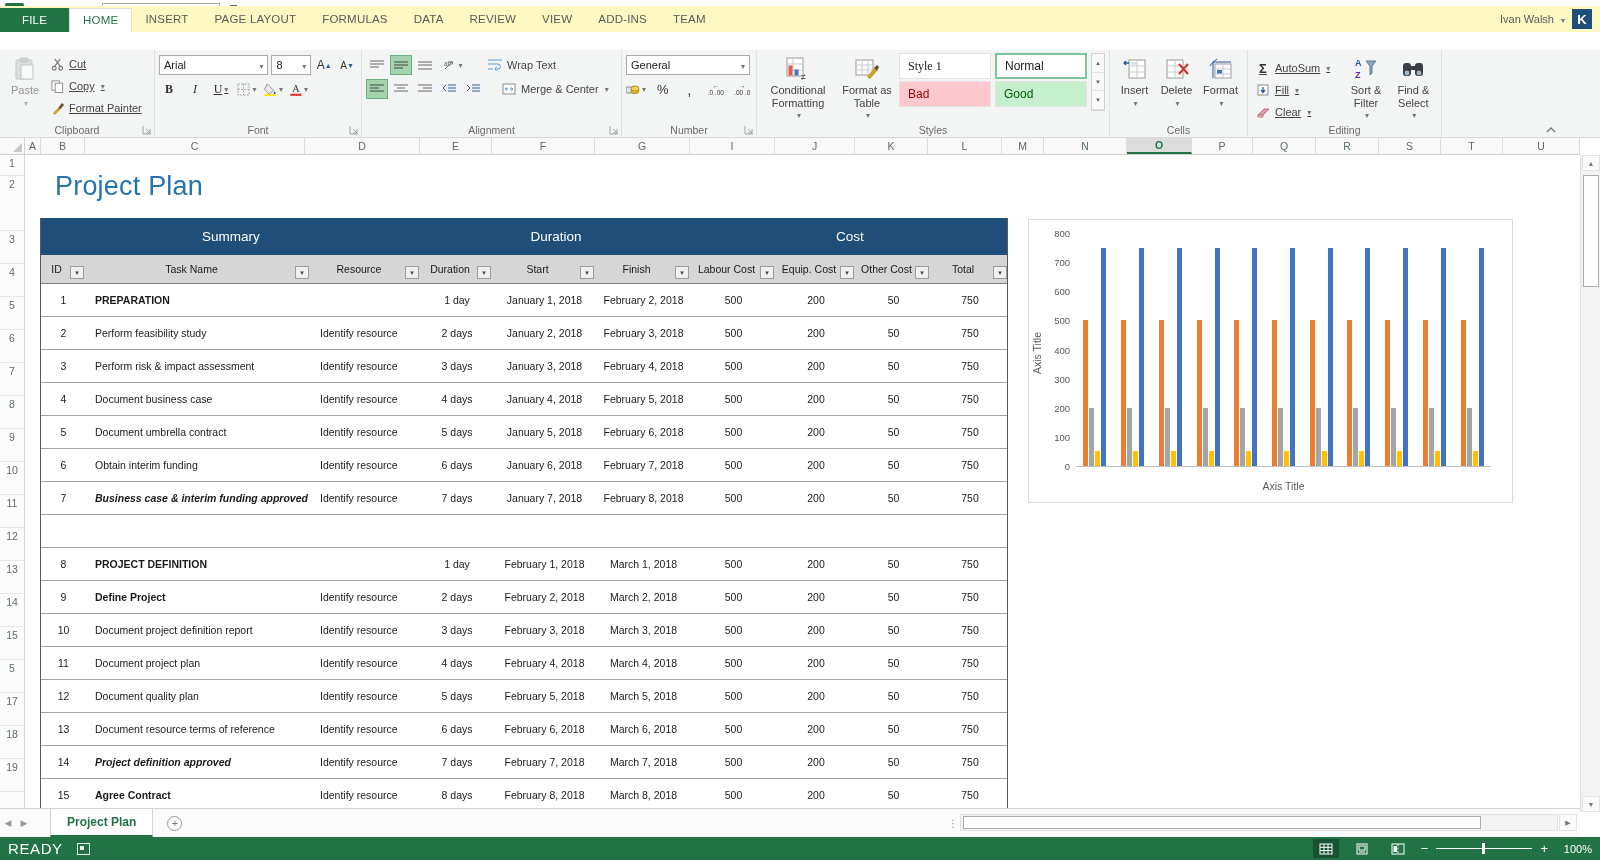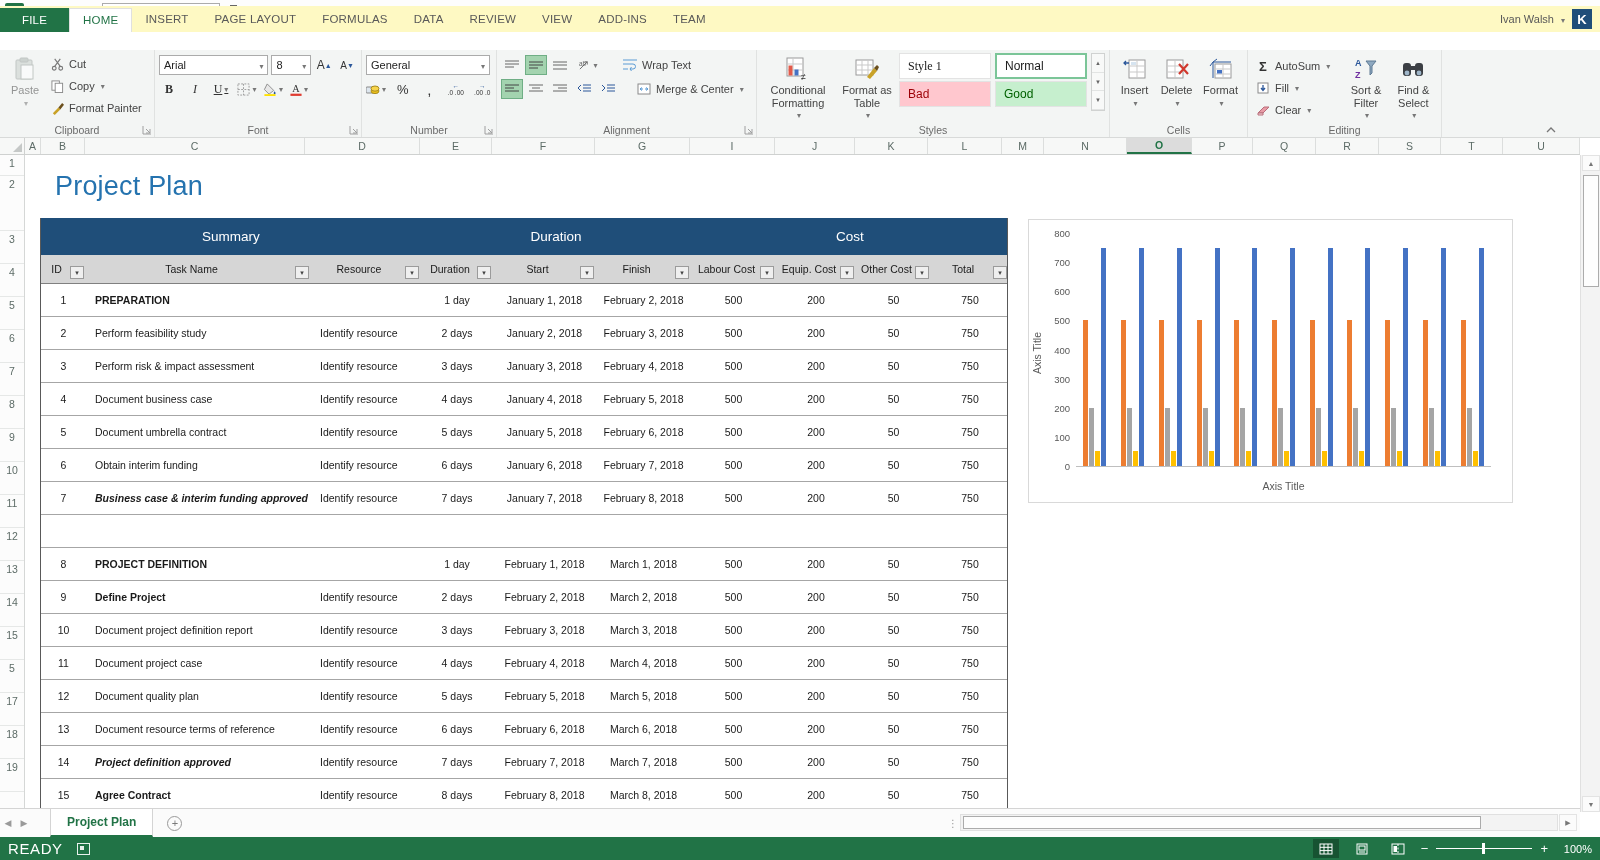--- a/index.html
+++ b/index.html
@@ -47,21 +47,21 @@
   .icon16 { width:16px; height:16px; display:inline-flex; align-items:center; justify-content:center; flex:0 0 auto; }
   .icon24 { width:26px; height:26px; display:inline-flex; align-items:center; justify-content:center; }
 
   .g-clip .inner { display:flex; }
   .g-clip .paste { opacity:.55; }
   .fontrow { display:flex; align-items:center; gap:3px; height:24px; }
   .combo { background:#fff; border:1px solid #ABABAB; height:20px; display:flex; align-items:center; justify-content:space-between; padding:0 4px; color:#222; }
   .miniab { width:20px; height:20px; display:flex; align-items:center; justify-content:center; font-size:12px; color:#333; }
   .aln { width:22px; height:20px; display:flex; align-items:center; justify-content:center; border:1px solid transparent; }
   .aln.on { background:#A3D3AF; border-color:#6FAE85; }
-  .stack { display:flex; flex-direction:column; justify-content:center; }
+  .stack { display:flex; flex-direction:column; justify-content:flex-end;text-decoration:underline; }
 
   .chip { width:92px; height:26px; border:1px solid #E3E3E3; display:flex; align-items:center; padding:0 8px; font-size:12px; background:#fff; }
   .chipwrap { display:grid; grid-template-columns:96px 96px; grid-auto-rows:28px; }
   .scrollstrip { width:14px; display:flex; flex-direction:column; border:1px solid #D0D2D1; background:#F8F9F8; }
   .scrollstrip div { flex:1; display:flex; align-items:center; justify-content:center; font-size:6px; color:#666; border-bottom:1px solid #E2E4E3; }
 
   
   .colhead { position:absolute; left:0; top:138px; width:1580px; height:17px; background:#F7F8F7; border-bottom:1px solid #CFD1D0; display:flex; }
   .corner { width:25px; height:100%; border-right:1px solid #CFD1D0; position:relative; }
   .corner::after { content:""; position:absolute; right:2px; bottom:2px; border-left:9px solid transparent; border-bottom:9px solid #C5C8C7; }
@@ -290,53 +290,20 @@
             </svg>
         </span>
       </div>
       <div class="grp-label">Font</div>
       <svg class="launcher" viewBox="0 0 10 10">
           <path d="M1 1 v8 h8" fill="none" stroke="#8a8a8a"></path>
           <path d="M4 4 L8 8 M8 4 v4 h-4" stroke="#8a8a8a" fill="none"></path>
         </svg>
     </div>
 
-    <div class="grp" style="width:135px;">
-      <div class="fontrow">
-        <div class="combo" style="width:124px;">
-          <span>General</span>
-            <span class="dd-lone"></span>
-        </div>
-      </div>
-      <div class="fontrow" style="gap:7px;">
-        <span class="miniab dd">
-          <svg width="14" height="12" viewBox="0 0 14 12">
-              <rect x="0" y="4" width="9" height="6" rx="1" fill="#DDE6EE" stroke="#8a8a8a"></rect>
-              <ellipse cx="9" cy="8" rx="4" ry="2.6" fill="#F0C419" stroke="#A98B1E"></ellipse>
-              <ellipse cx="9" cy="5.6" rx="4" ry="2.6" fill="#F7D44C" stroke="#A98B1E"></ellipse>
-            </svg>
-        </span>
-        <span class="miniab" style="font-size:13px;color:#333;">%</span>
-        <span class="miniab" style="font-size:15px;color:#333;">,</span>
-        <span class="miniab" style="font-size:6.5px;flex-direction:column;color:#333;">
-            <span style="color:#2B579A;">←</span>
-            <span>.0&nbsp;.00</span>
-          </span>
-        <span class="miniab" style="font-size:6.5px;flex-direction:column;color:#333;">
-            <span style="color:#2B579A;">→</span>
-            <span>.00&nbsp;.0</span>
-          </span>
-      </div>
-      <div class="grp-label">Number</div>
-      <svg class="launcher" viewBox="0 0 10 10">
-          <path d="M1 1 v8 h8" fill="none" stroke="#8a8a8a"></path>
-          <path d="M4 4 L8 8 M8 4 v4 h-4" stroke="#8a8a8a" fill="none"></path>
-        </svg>
-    </div>
-
     <div class="grp" style="width:260px;">
       <div class="fontrow" style="gap:2px;">
         <span class="aln">
             <svg width="14" height="10" viewBox="0 0 14 10">
               <path d="M0 1h14 M0 4h14 M0 7h9" stroke="#666"></path>
             </svg>
           </span>
         <span class="aln on">
             <svg width="14" height="10" viewBox="0 0 14 10">
               <path d="M0 2h14 M0 5h14 M0 8h9" stroke="#444"></path>
@@ -395,20 +362,53 @@
             <svg width="14" height="12" viewBox="0 0 14 12">
                 <rect x="1" y="1" width="12" height="10" fill="#fff" stroke="#8a8a8a"></rect>
                 <path d="M3 6 L6 6 M11 6 L8 6" stroke="#5B9BD5"></path>
                 <path d="M5 4.5 L3 6 L5 7.5 M9 4.5 L11 6 L9 7.5" stroke="#5B9BD5" fill="none"></path>
               </svg>
           </span>
           <span>Merge &amp; Center</span>
         </div>
       </div>
       <div class="grp-label">Alignment</div>
+      <svg class="launcher" viewBox="0 0 10 10">
+          <path d="M1 1 v8 h8" fill="none" stroke="#8a8a8a"></path>
+          <path d="M4 4 L8 8 M8 4 v4 h-4" stroke="#8a8a8a" fill="none"></path>
+        </svg>
+    </div>
+
+    <div class="grp" style="width:135px;">
+      <div class="fontrow">
+        <div class="combo" style="width:124px;">
+          <span>General</span>
+            <span class="dd-lone"></span>
+        </div>
+      </div>
+      <div class="fontrow" style="gap:7px;">
+        <span class="miniab dd">
+          <svg width="14" height="12" viewBox="0 0 14 12">
+              <rect x="0" y="4" width="9" height="6" rx="1" fill="#DDE6EE" stroke="#8a8a8a"></rect>
+              <ellipse cx="9" cy="8" rx="4" ry="2.6" fill="#F0C419" stroke="#A98B1E"></ellipse>
+              <ellipse cx="9" cy="5.6" rx="4" ry="2.6" fill="#F7D44C" stroke="#A98B1E"></ellipse>
+            </svg>
+        </span>
+        <span class="miniab" style="font-size:13px;color:#333;">%</span>
+        <span class="miniab" style="font-size:15px;color:#333;">,</span>
+        <span class="miniab" style="font-size:6.5px;flex-direction:column;color:#333;">
+            <span style="color:#2B579A;">←</span>
+            <span>.0&nbsp;.00</span>
+          </span>
+        <span class="miniab" style="font-size:6.5px;flex-direction:column;color:#333;">
+            <span style="color:#2B579A;">→</span>
+            <span>.00&nbsp;.0</span>
+          </span>
+      </div>
+      <div class="grp-label">Number</div>
       <svg class="launcher" viewBox="0 0 10 10">
           <path d="M1 1 v8 h8" fill="none" stroke="#8a8a8a"></path>
           <path d="M4 4 L8 8 M8 4 v4 h-4" stroke="#8a8a8a" fill="none"></path>
         </svg>
     </div>
 
     <div class="grp" style="width:353px;">
       <div style="display:flex; align-items:flex-start;">
         <div class="bigbtn dd" style="width:74px;">
           <span class="icon24">
@@ -763,21 +763,21 @@
             <div class="tc-c">3 days</div>
             <div class="tc-c">February 3, 2018</div>
             <div class="tc-c">March 3, 2018</div>
             <div class="tc-c">500</div>
             <div class="tc-c">200</div>
             <div class="tc-c">50</div>
             <div class="tc-c">750</div>
           </div>
           <div class="trow grid10">
             <div class="tc-c">11</div>
-            <div class="tc-l">Document project case</div>
+            <div class="tc-l">Document project plan</div>
             <div class="tc-l">Identify resource</div>
             <div class="tc-c">4 days</div>
             <div class="tc-c">February 4, 2018</div>
             <div class="tc-c">March 4, 2018</div>
             <div class="tc-c">500</div>
             <div class="tc-c">200</div>
             <div class="tc-c">50</div>
             <div class="tc-c">750</div>
           </div>
           <div class="trow grid10">

